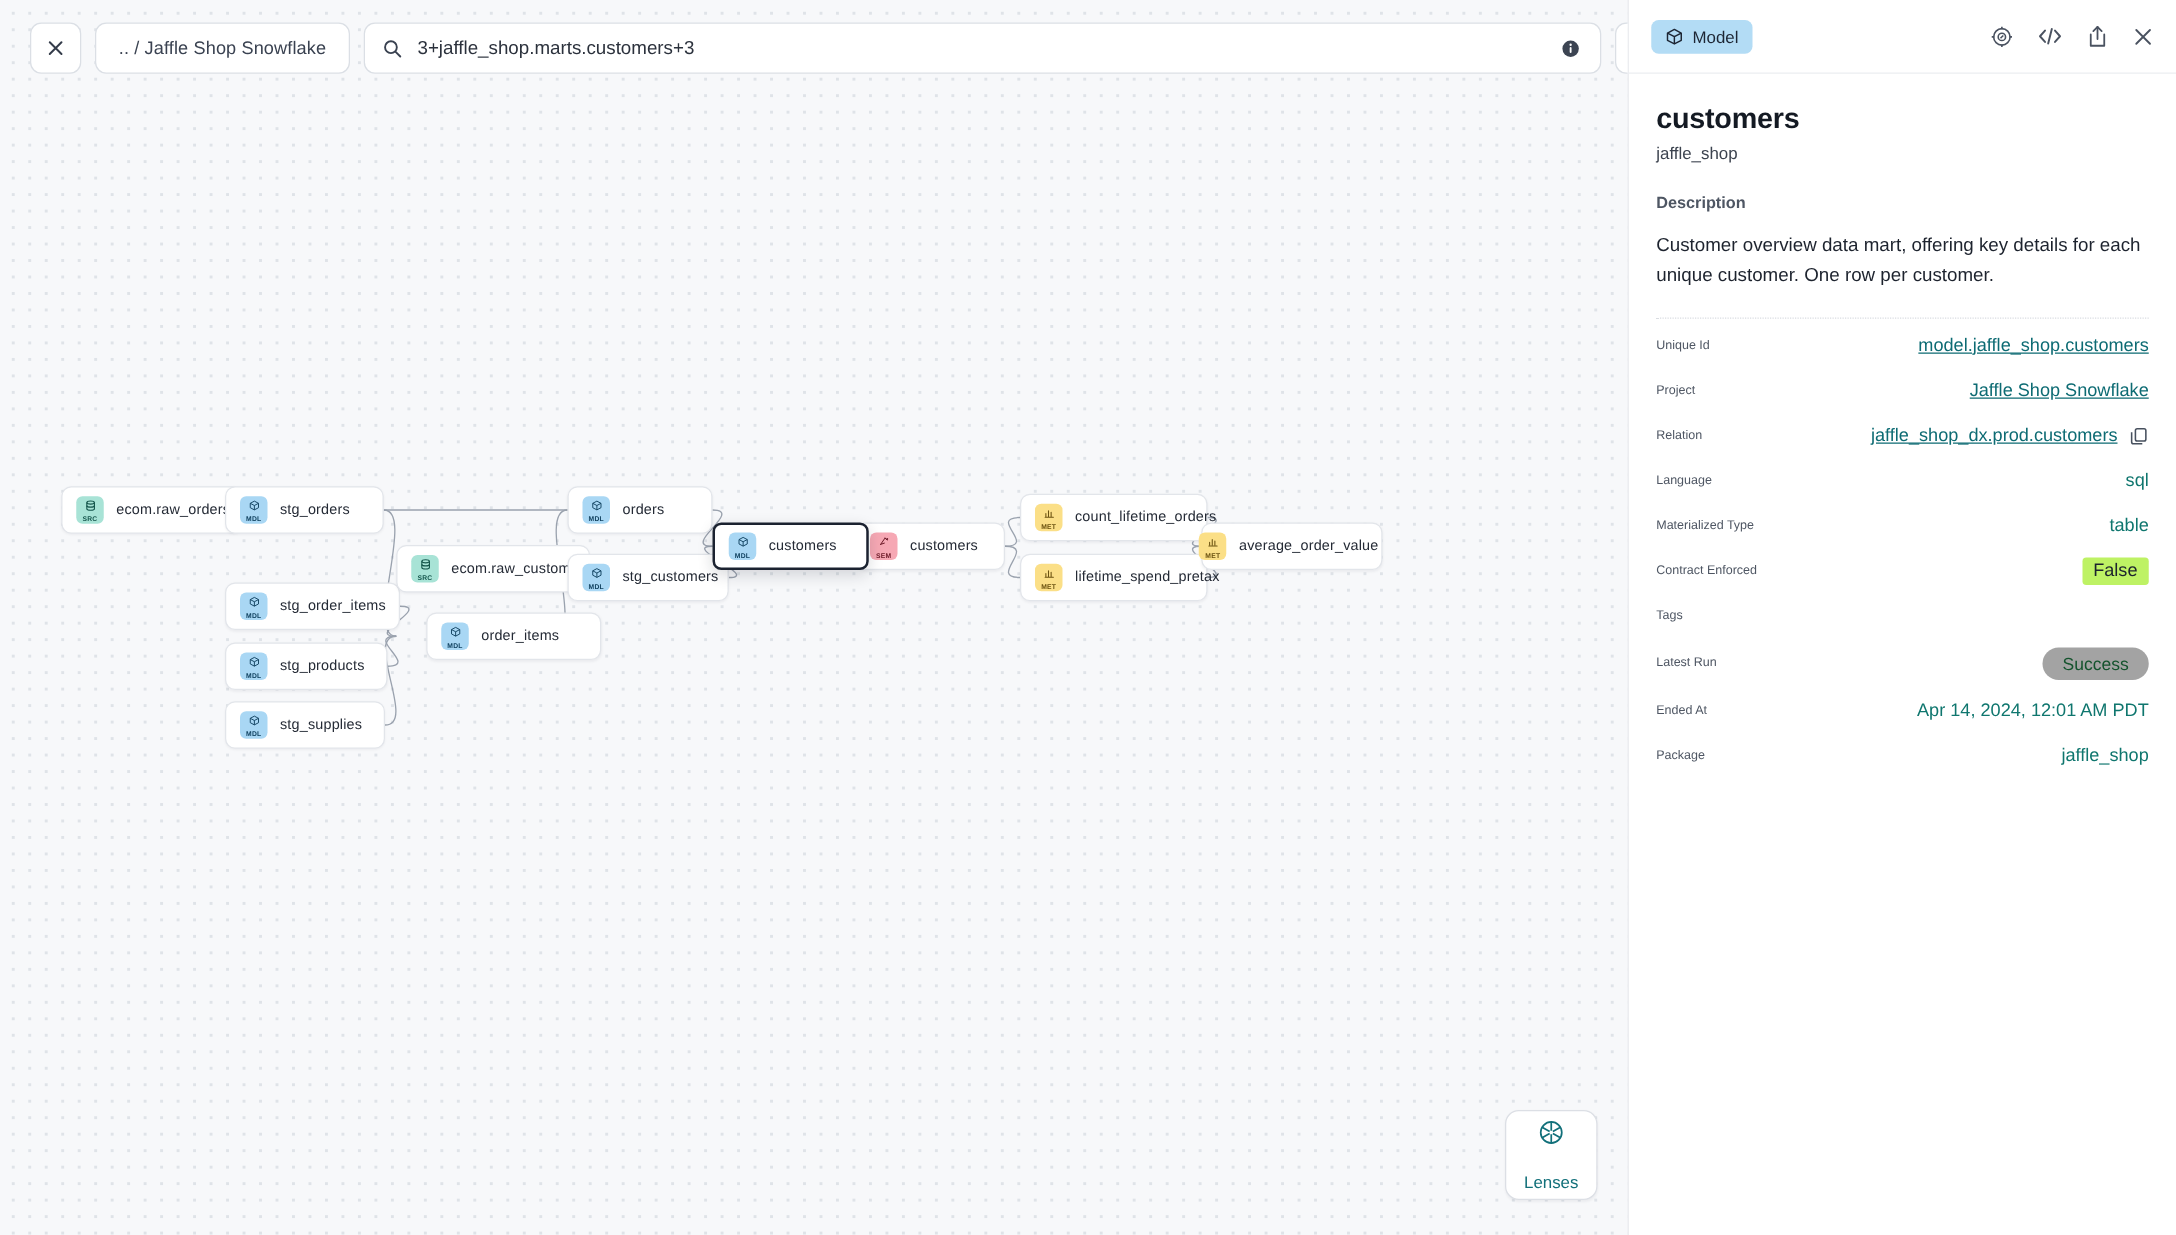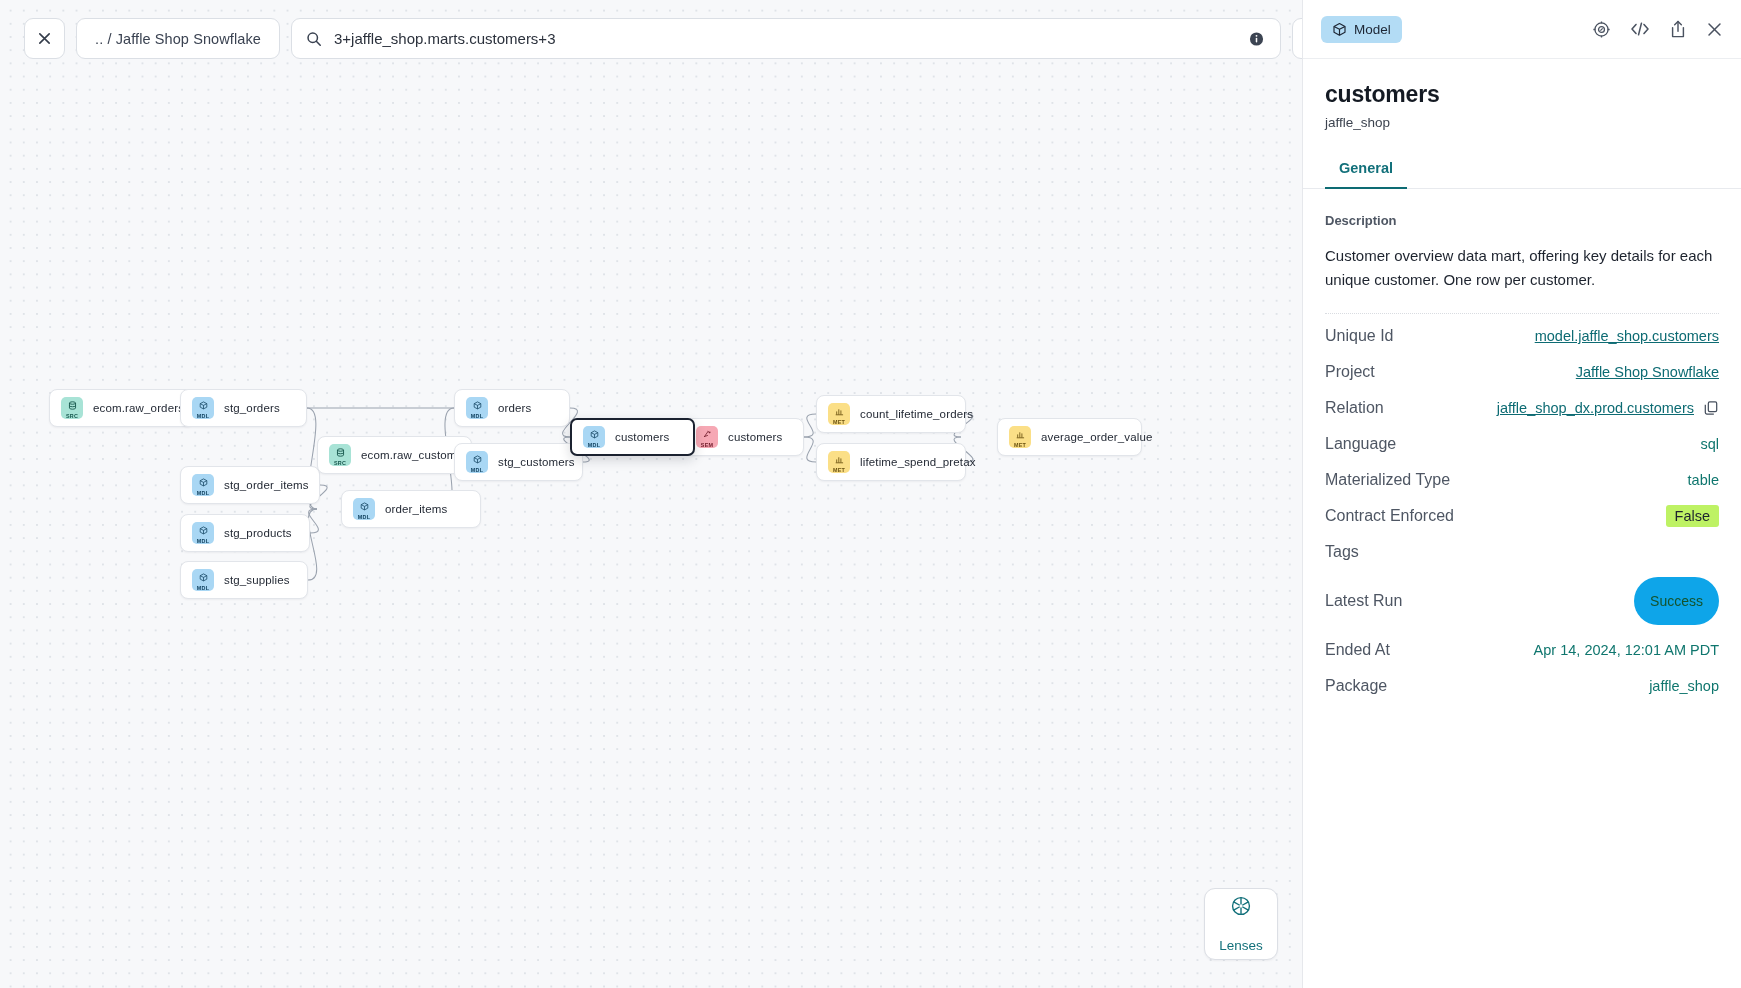--- a/index.html
+++ b/index.html
@@ -120,28 +120,28 @@
 
   .panel-body { padding: 24px 22px 0 22px; overflow-y: auto; flex: 1; }
   .sec-label { font-size: 13px; color: #4e5663; font-weight: 600; }
   .desc { font-size: 15px; line-height: 1.63; color: #1d232e; margin-top: 16px; }
   .divider { border-top: 1px dotted #d9dce1; margin: 20px 0 4px 0; }
 
   .row {
     display: flex; align-items: center; justify-content: space-between;
     min-height: 36px; padding: 7px 0; gap: 14px;
   }
-  .row .k { font-size: 16px; color: #4e5663; flex: none; }
+  .row .k { font-size: 10px; color: #4e5663; flex: none; }
   .row .v { font-size: 14.5px; color: #0f766e; text-align: right; }
   .row .v.link { color: #0d6b73; text-decoration: underline; cursor: pointer; }
   .v-wrap { display: flex; align-items: center; gap: 9px; justify-content: flex-end; }
   .copy-btn { cursor: pointer; display: flex; color: #47505e; }
   .chip-gray { background: #bef264; border-radius: 3px; padding: 3px 9px; font-size: 14.5px; color: #1d232e; }
   .chip-green {
-    background: #0ea5e9; border-radius: 999px; padding: 16px 16px;
+    background: #a3a3a3; border-radius: 999px; padding: 5px 16px;
     font-size: 14px; color: #14532d;
   }
 </style>
 </head>
 <body>
 
 <div id="app">
 
   <div class="canvas-pane">
 
@@ -324,21 +324,21 @@
           <div class="node" style="left: 816px; top: 443px; width: 150px;">
             <span class="badge met">
               <span class="bg-ic"><svg width="9" height="9" viewBox="0 0 18 18" fill="none" stroke="currentColor" stroke-width="1.7" stroke-linecap="round">
                   <path d="M3.4 14.4 L3.4 9.6 M7.6 14.4 L7.6 5.4 M11.8 14.4 L11.8 7.6"></path>
                   <path d="M2.2 15.6 L15.4 15.6"></path>
                 </svg></span>
               <span class="btxt">MET</span>
             </span>
             <span class="nlabel">lifetime_spend_pretax</span>
           </div>
-          <div class="node" style="left: 997px; top: 418px; width: 145px;">
+          <div class="node" style="left: 961px; top: 418px; width: 145px; justify-content: center;">
             <span class="badge met">
               <span class="bg-ic"><svg width="9" height="9" viewBox="0 0 18 18" fill="none" stroke="currentColor" stroke-width="1.7" stroke-linecap="round">
                   <path d="M3.4 14.4 L3.4 9.6 M7.6 14.4 L7.6 5.4 M11.8 14.4 L11.8 7.6"></path>
                   <path d="M2.2 15.6 L15.4 15.6"></path>
                 </svg></span>
               <span class="btxt">MET</span>
             </span>
             <span class="nlabel">average_order_value</span>
           </div>
         </div>
@@ -397,23 +397,20 @@
             </svg>
         </span>
       </div>
     </div>
 
     <div class="panel-head">
       <div class="title">customers</div>
       <div class="subtitle">jaffle_shop</div>
     </div>
 
-    <div class="tabs">
-      <div class="tab">General</div>
-    </div>
 
     <div class="panel-body">
       <div class="sec-label">Description</div>
       <div class="desc">Customer overview data mart, offering key details for each unique customer. One row per customer.</div>
       <div class="divider"></div>
       <div id="field-rows">
           <div class="row">
             <div class="k">Unique Id</div>
             <div class="v-wrap">
               <div class="v link">model.jaffle_shop.customers</div>

